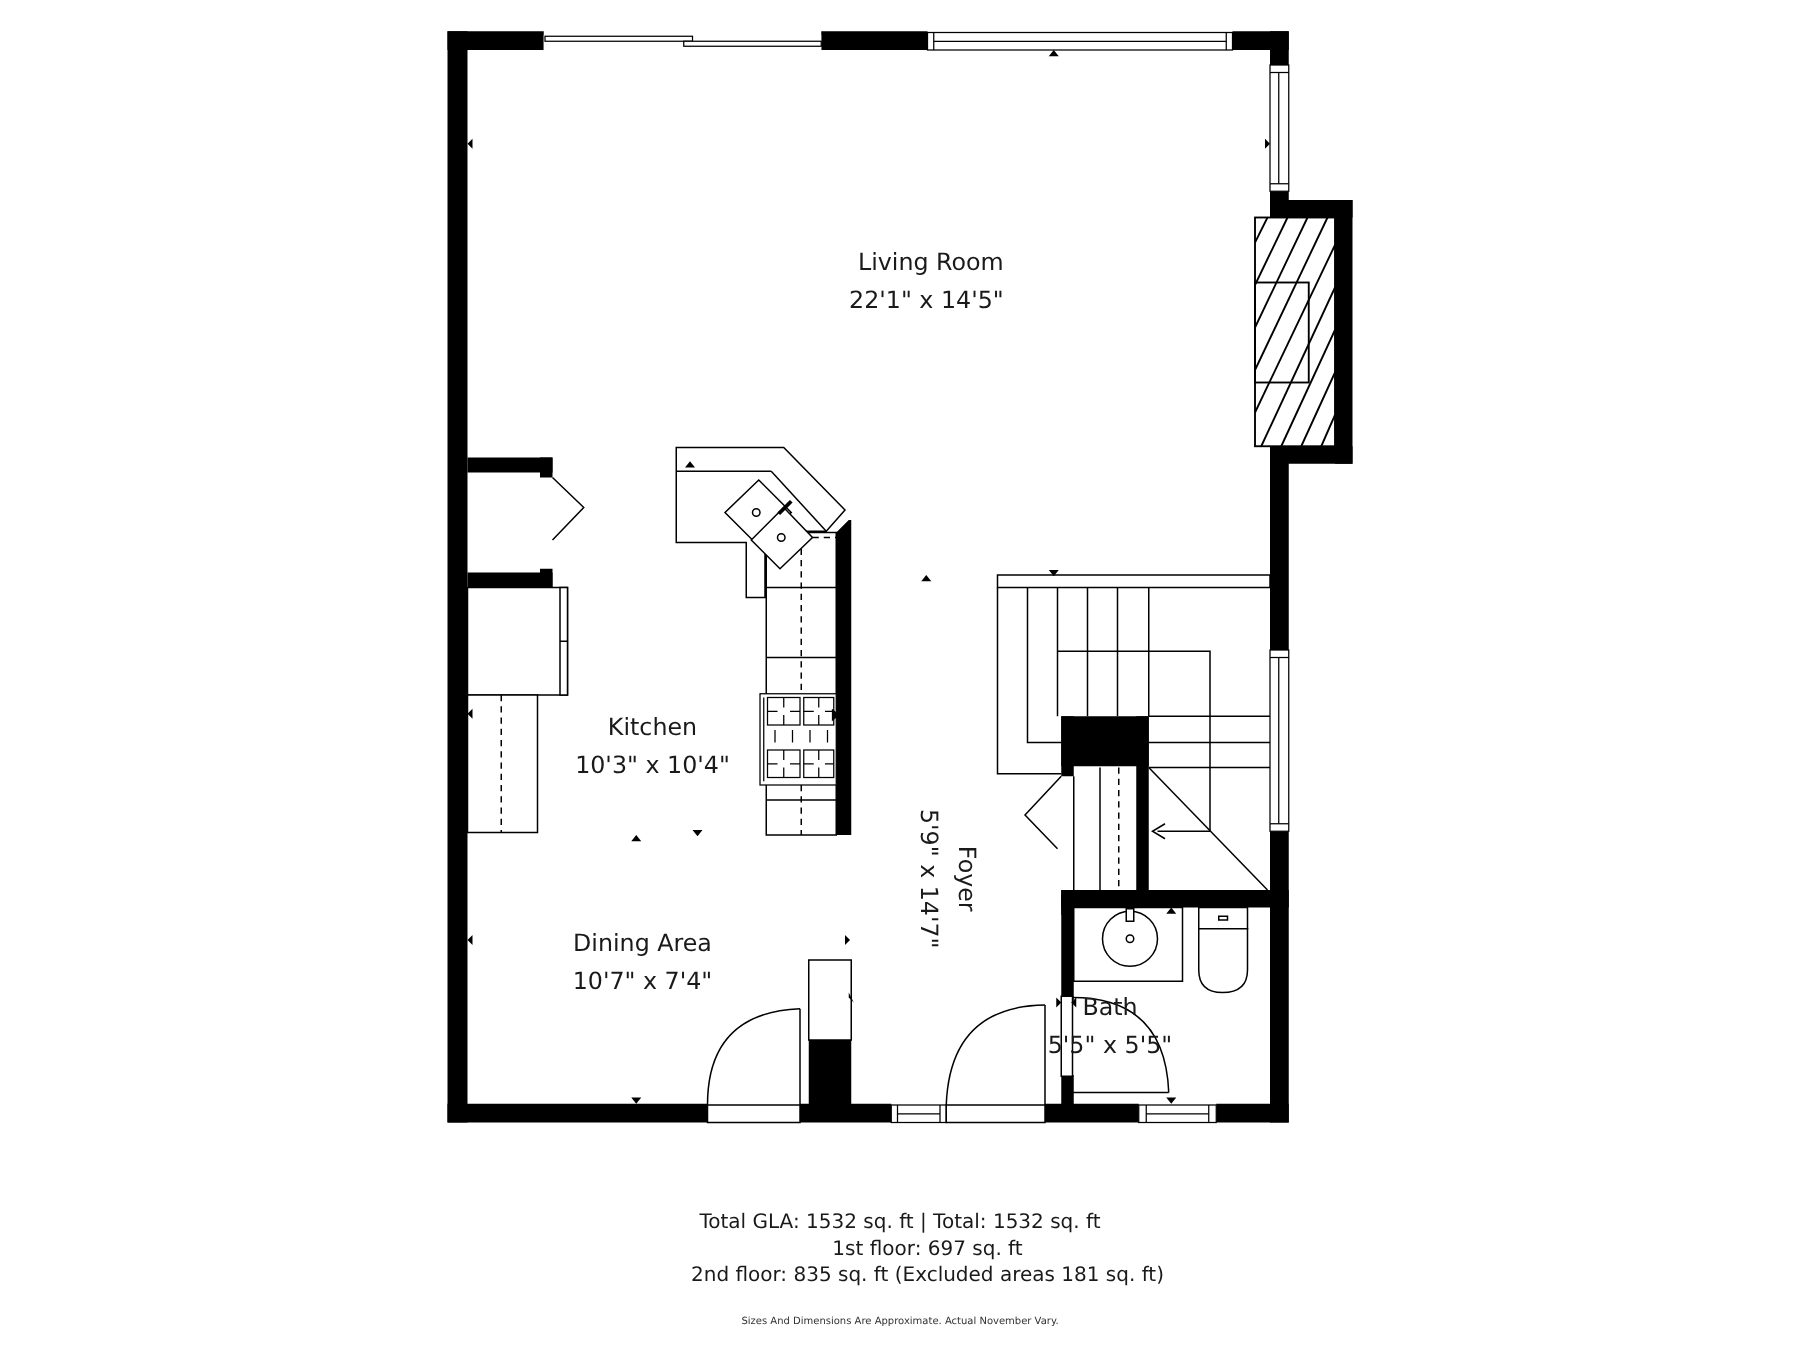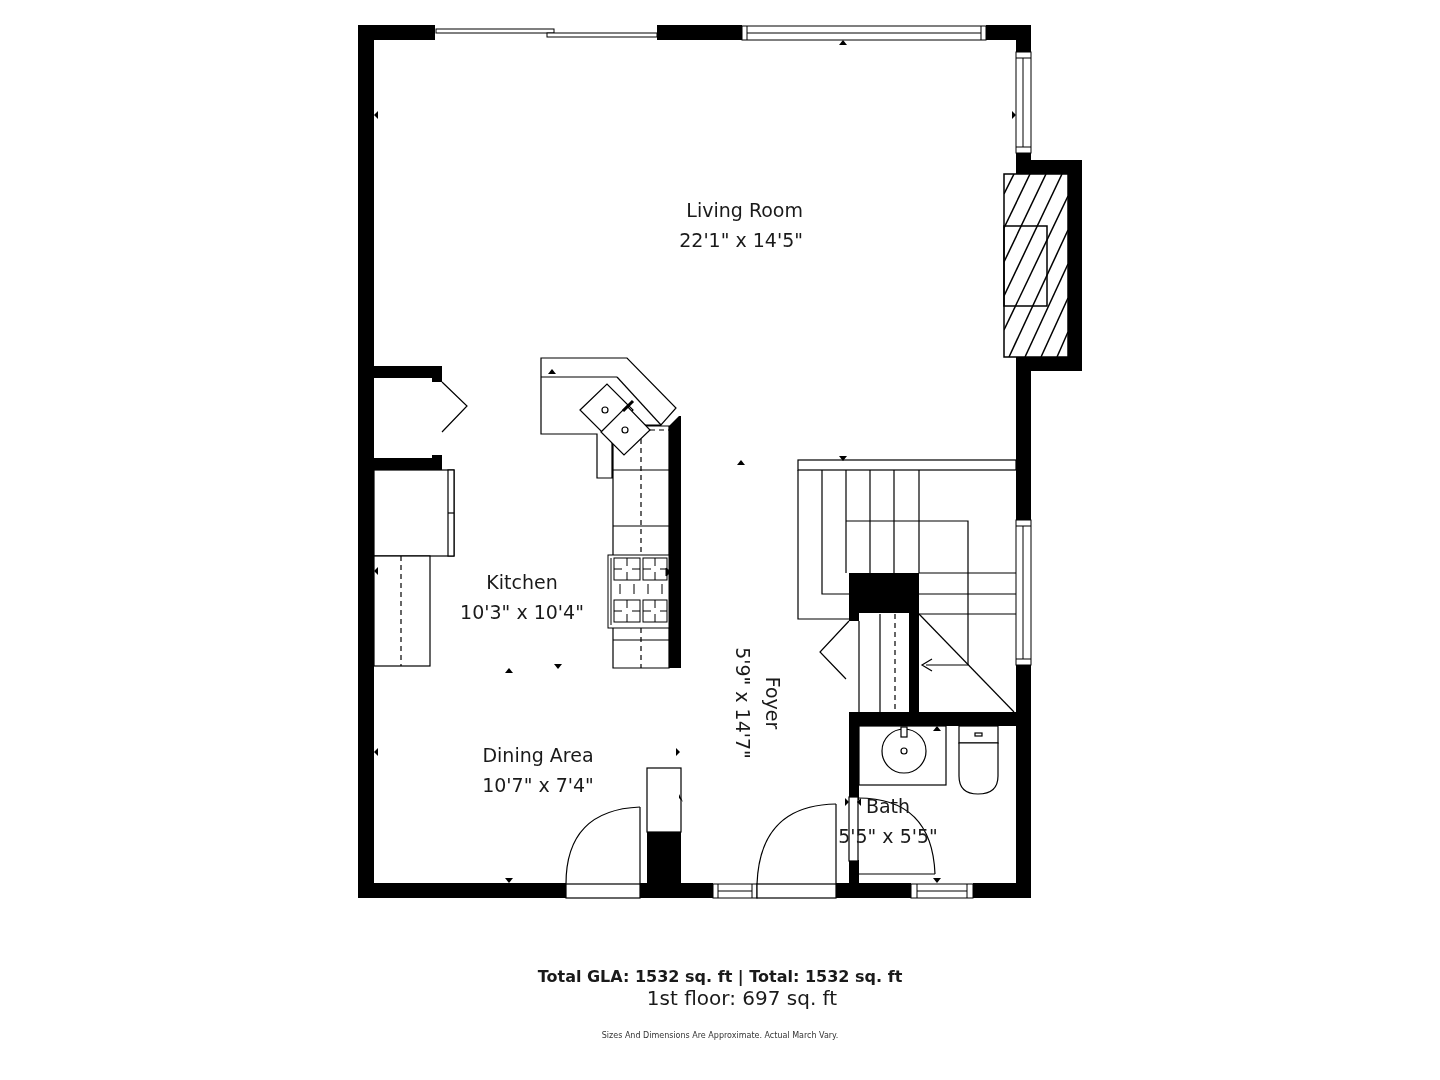--- a/index.html
+++ b/index.html
@@ -4,26 +4,26 @@
 <style>
   html, body { margin: 0; padding: 0; background: #ffffff; }
   body { width: 1440px; height: 1080px; position: relative; overflow: hidden;
          font-family: "DejaVu Sans", "Liberation Sans", sans-serif; color: #000; }
   #plan { position: absolute; left: 0; top: 0; width: 1440px; height: 940px; }
   .room-label { position: absolute; text-align: center; font-size: 19px; line-height: 30px;
                 color: #1a1a1a; white-space: nowrap; }
   .room-label span { display: block; }
   #lbl-living  { left: 603px; top: 195px; width: 200px; text-align: right; }
   #lbl-kitchen { left: 422px; top: 567px; width: 200px; text-align: center; }
-  #lbl-dining  { left: 438px; top: 740px; width: 200px; text-align: center; }
+  #lbl-dining  { left: 414px; top: 740px; width: 200px; text-align: center; }
   #lbl-bath    { left: 788px; top: 791px; width: 200px; }
   #lbl-foyer   { left: 673px; top: 688px; width: 200px; transform: rotate(90deg); transform-origin: 100px 15px; }
   #footer { position: absolute; left: 0; top: 966px; width: 1440px; text-align: center; color: #1a1a1a; }
-  #footer .total { font-weight: bold; font-size: 16px; line-height: 22px; }
-  #footer .line  { font-size: 20px; line-height: 21px; padding-left: 44px; }
+  #footer .total { font-weight: normal; font-size: 16px; line-height: 22px; }
+  #footer .line  { font-size: 16px; line-height: 21px; padding-left: 44px; }
   #footer .disclaimer { font-size: 8px; margin-top: 22px; color: #333; }
 </style>
 </head>
 <body>
 
 <svg id="plan" viewBox="0 0 1440 940" xmlns="http://www.w3.org/2000/svg">
   <g fill="#000">
 
     <rect x="358" y="25" width="16" height="873"></rect>
 
@@ -261,14 +261,15 @@
   <span>5'9" x 14'7"</span>
 </div>
 <div class="room-label" id="lbl-bath">
   <span>Bath</span>
   <span>5'5" x 5'5"</span>
 </div>
 
 <div id="footer">
   <div class="total">Total GLA: 1532 sq. ft | Total: 1532 sq. ft</div>
   <div class="line">1st floor: 697 sq. ft</div>
-  <div class="disclaimer">Sizes And Dimensions Are Approximate. Actual March Vary.</div>
+  <div class="line">2nd floor: 835 sq. ft (Excluded areas 181 sq. ft)</div>
+  <div class="disclaimer">Sizes And Dimensions Are Approximate. Actual November Vary.</div>
 </div>
 
 </body></html>

